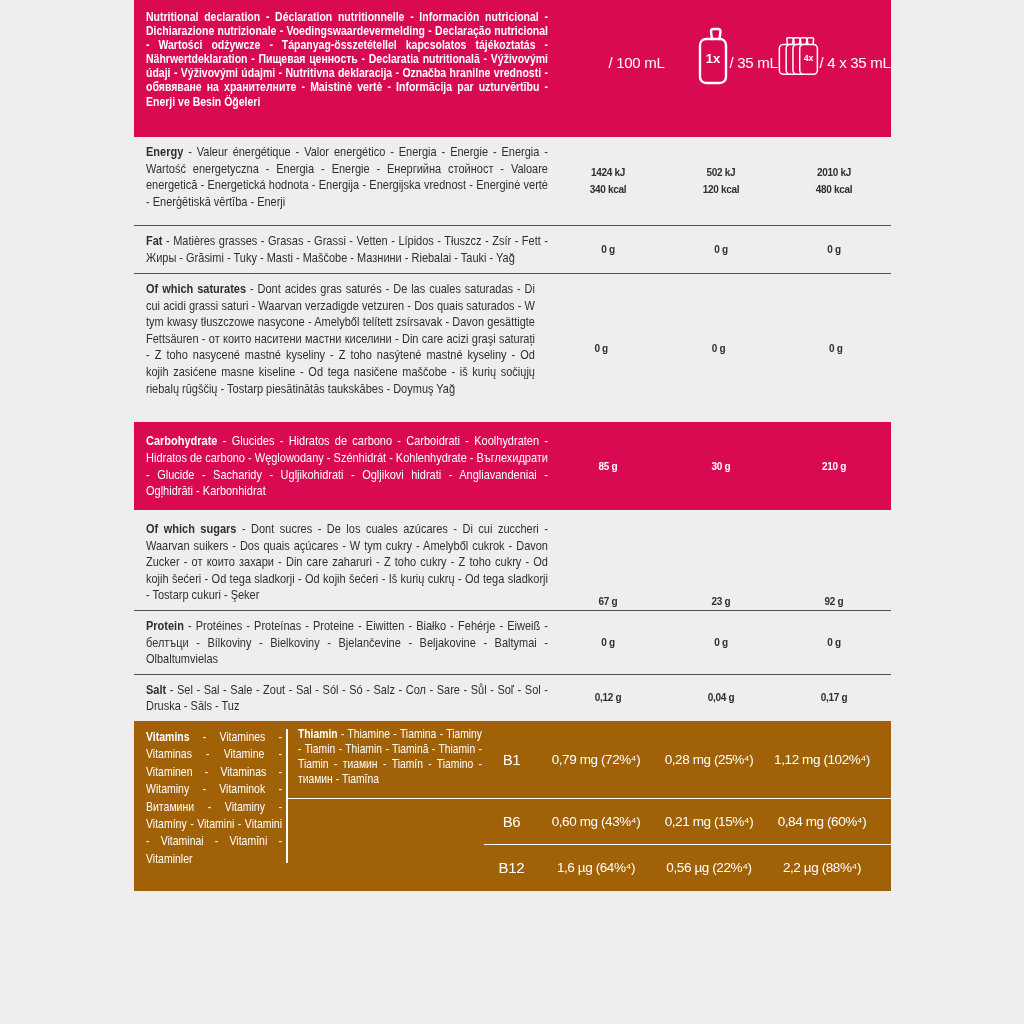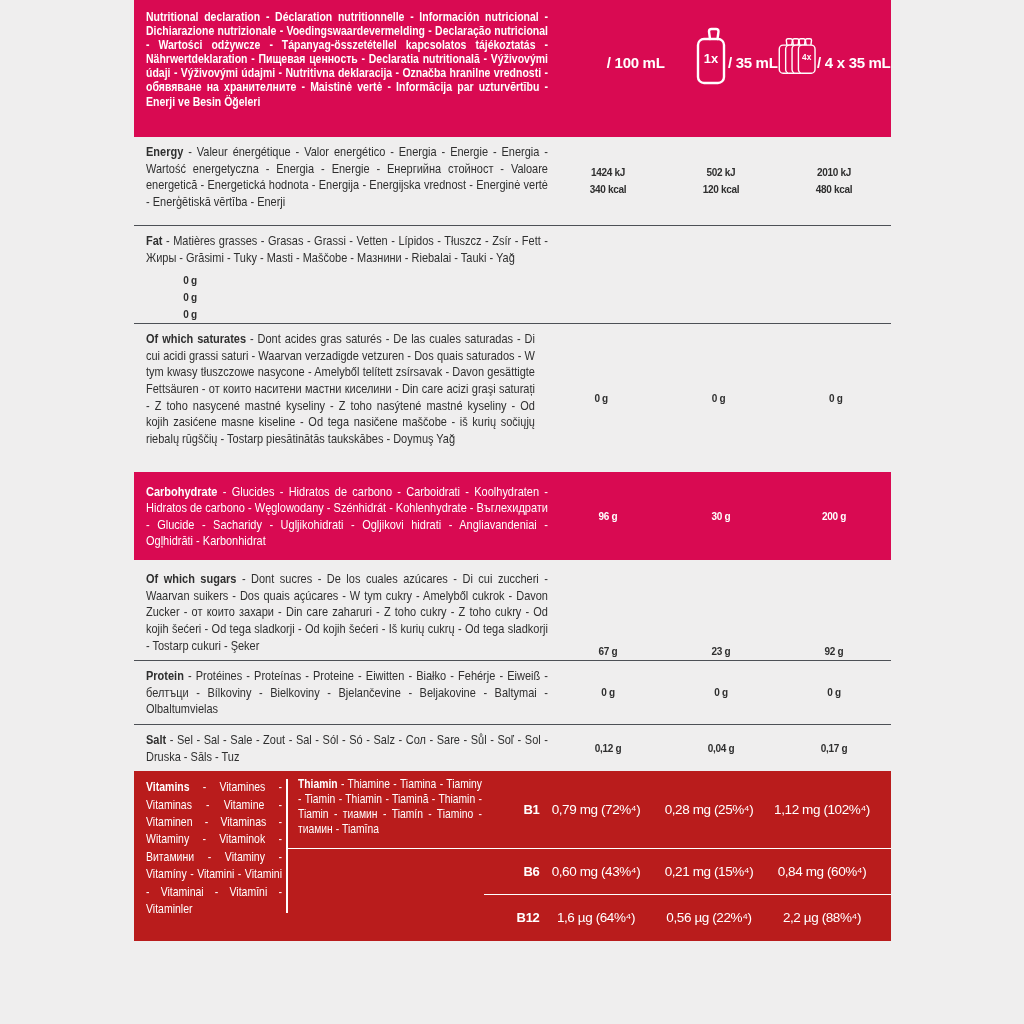--- a/index.html
+++ b/index.html
@@ -35,51 +35,51 @@
   }
   .header-title-cell .cond {
     font-size:12.6px; line-height:14.1px; font-weight:bold;
   }
   .hcol {
     width:113px;
     display:flex; 
     justify-content:flex-end; align-items:center;
     padding-bottom:13px; box-sizing:border-box;text-align:center;
   }
-  .hcol .hlabel { font-weight:bold; font-size:15px; white-space:nowrap; letter-spacing:-0.3px; }
+  .hcol .hlabel { font-weight:normal; font-size:15px; white-space:nowrap; letter-spacing:-0.3px; }
   .hcol svg { margin-bottom:12px; }
 
   
   .row { display:flex; background:transparent; }
   .row.sep { border-top:1.5px solid #4d5055; }
   .cell-label {
     width:418px; box-sizing:border-box;
     padding:7px 4px 6px 12px;
   }
   .cell-label .cond { font-size:13.2px; line-height:16.6px; }
   .val {
     width:113px;
     display:flex; align-items:center; justify-content:center;
     text-align:center;
     font-weight:bold; font-size:10px; letter-spacing:-0.3px;
     line-height:17px;
   }
   .row.hl { background:#d90a52; color:#fff;align-items:center; }
 
   .r-energy   { min-height:88px; }
-  .r-fat      { min-height:47px;flex-direction:column; }
+  .r-fat      { min-height:47px; }
   .r-sat      { min-height:148px;gap:8px; }
   .r-carb     { min-height:88px; }
   .r-sugars   { min-height:100px;align-items:flex-end; }
   .r-protein  { min-height:62px; }
   .r-salt     { min-height:40px; }
 
   
   .vits {
-    background:#b91c1c; color:#fff;
+    background:#a16207; color:#fff;
     display:flex;
     min-height:170px;
     box-sizing:border-box;
   }
   .vit-label {
     width:152px; box-sizing:border-box;
     padding:8px 4px 8px 12px;
   }
   .vit-label .cond { font-size:12.6px; line-height:17.4px; }
   .vit-div {
@@ -91,21 +91,21 @@
   .vrow-b1 { min-height:77px; border-bottom:1.5px solid #fff; }
   .vrow-b6 { min-height:45px; }
   .vrow-b12 { min-height:46px; }
   .vsub {
     width:196px; box-sizing:border-box;
     padding:6px 2px 4px 10px;
   }
   .vsub .cond { font-size:12.4px; line-height:14.9px; }
   .vmain { flex:1; display:flex; align-items:center; }
   .vrow-b12 .vmain { border-top:1.5px solid #fff; }
-  .vcode { width:56px; text-align:right; font-weight:bold; font-size:13px; letter-spacing:-0.3px; }
+  .vcode { width:56px; text-align:center; font-weight:normal; font-size:15px; letter-spacing:-0.3px; }
   .vval {
     width:113px; text-align:center;
     font-weight:normal; font-size:13.5px; letter-spacing:-0.4px;
     white-space:nowrap;
   }
 </style>
 </head>
 <body>
 
 <div class="sheet">
@@ -192,23 +192,23 @@
     </div>
     <div class="val">0 g</div>
     <div class="val">0 g</div>
     <div class="val">0 g</div>
   </div>
 
   <div class="row hl r-carb">
     <div class="cell-label">
       <div class="cond"><span class="b">Carbohydrate</span><span> - Glucides - Hidratos de carbono - Carboidrati - Koolhydraten - Hidratos de carbono - Węglowodany - Szénhidrát - Kohlenhydrate - Въглехидрати - Glucide - Sacharidy - Ugljikohidrati - Ogljikovi hidrati - Angliavandeniai - Ogļhidrāti - Karbonhidrat</span></div>
     </div>
-    <div class="val">96 g</div>
+    <div class="val">85 g</div>
     <div class="val">30 g</div>
-    <div class="val">200 g</div>
+    <div class="val">210 g</div>
   </div>
 
   <div class="row r-sugars">
     <div class="cell-label">
       <div class="cond"><span class="b">Of which sugars</span><span> - Dont sucres - De los cuales azúcares - Di cui zuccheri - Waarvan suikers - Dos quais açúcares - W tym cukry - Amelyből cukrok - Davon Zucker - от които захари - Din care zaharuri - Z toho cukry - Z toho cukry - Od kojih šećeri - Od tega sladkorji - Od kojih šećeri - Iš kurių cukrų - Od tega sladkorji - Tostarp cukuri - Şeker</span></div>
     </div>
     <div class="val">67 g</div>
     <div class="val">23 g</div>
     <div class="val">92 g</div>
   </div>

